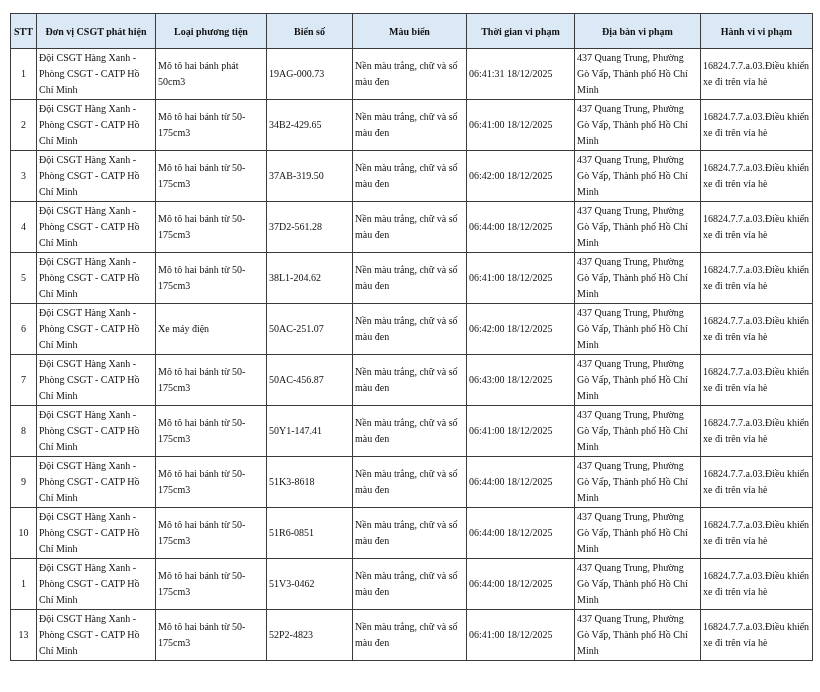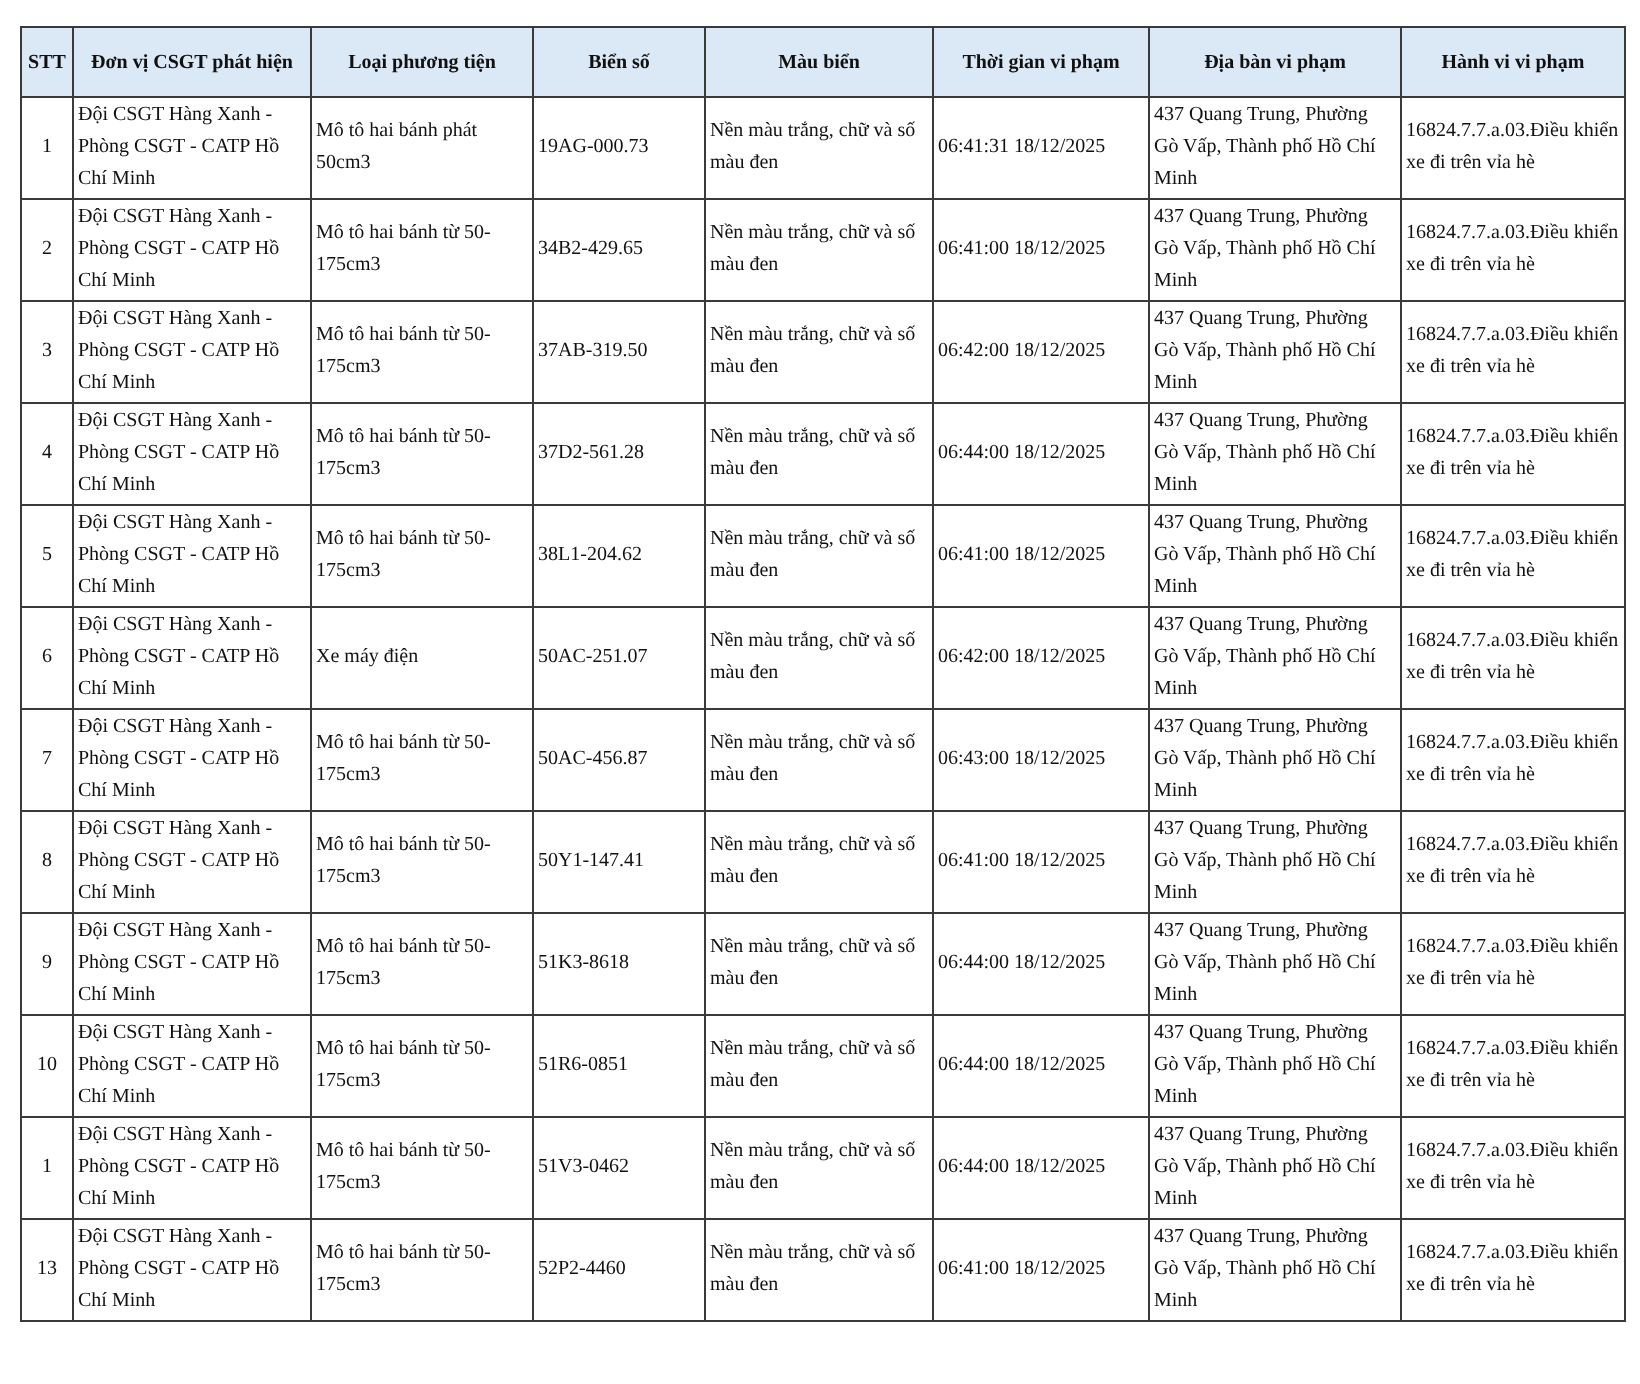--- a/index.html
+++ b/index.html
@@ -156,20 +156,20 @@
     <td class="left">51V3-0462</td>
     <td class="left">Nền màu trắng, chữ và số màu đen</td>
     <td class="left">06:44:00 18/12/2025</td>
     <td class="left">437 Quang Trung, Phường Gò Vấp, Thành phố Hồ Chí Minh</td>
     <td class="left">16824.7.7.a.03.Điều khiển xe đi trên vỉa hè</td>
   </tr>
       <tr>
     <td class="stt">13</td>
     <td class="unit">Đội CSGT Hàng Xanh - Phòng CSGT - CATP Hồ Chí Minh</td>
     <td class="left">Mô tô hai bánh từ 50-175cm3</td>
-    <td class="left">52P2-4460</td>
+    <td class="left">52P2-4823</td>
     <td class="left">Nền màu trắng, chữ và số màu đen</td>
     <td class="left">06:41:00 18/12/2025</td>
     <td class="left">437 Quang Trung, Phường Gò Vấp, Thành phố Hồ Chí Minh</td>
     <td class="left">16824.7.7.a.03.Điều khiển xe đi trên vỉa hè</td>
   </tr>
     </tbody>
 </table>
 
 </body></html>

